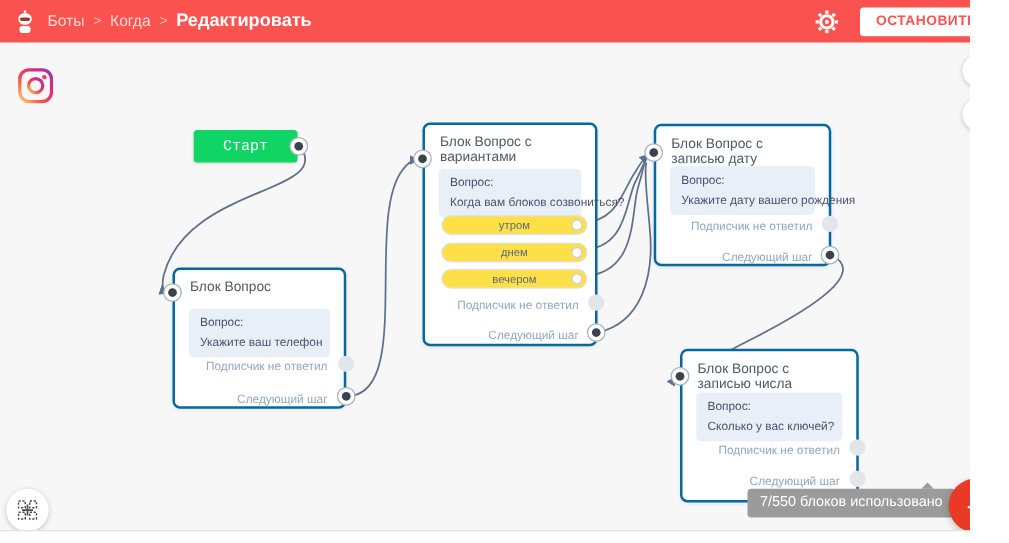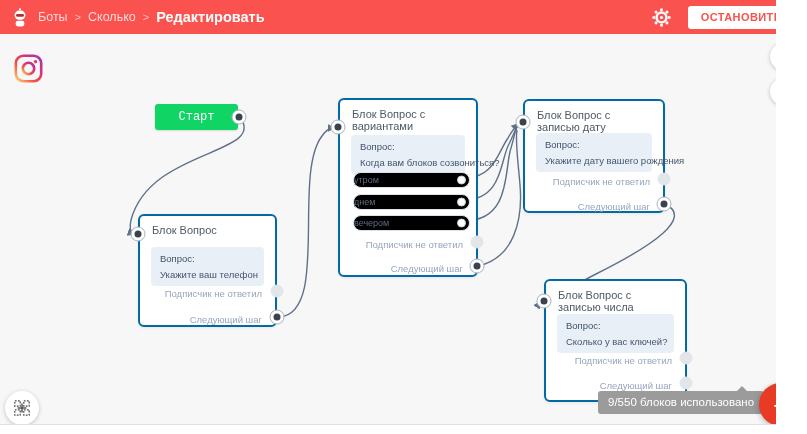--- a/index.html
+++ b/index.html
@@ -43,23 +43,23 @@
   .qpanel { position:absolute; left:11px; right:11px; background:#e9eff7; border-radius:4px; padding:6px 9px; }
   .qlabel { font-size:9.5px; font-weight:normal; color:#41526b; }
   .qtext  { font-size:9.5px; color:#45556e; margin-top:5px; white-space:nowrap; }
   .row-label { position:absolute; right:13px; font-size:9.5px; color:#94a6be; white-space:nowrap; }
 
   .card-q    { left:138px; top:180px; width:139px; height:113px; }
   .card-var  { left:338px; top:64px;  width:140px; height:179px; }
   .card-date { left:523px; top:65px;  width:142px; height:114px; }
   .card-num  { left:544px; top:245px; width:143px; height:123px; }
 
-  .pill { position:absolute; left:13px; width:117px; height:16px; background:#000000;
+  .pill { position:absolute; left:13px; width:117px; height:16px; background:#fde047;
           border:1px solid #dde2ea; border-radius:9px; font-size:9px; color:#5c6a80;
-          display:flex; align-items:center; cursor:pointer; }
+          display:flex; align-items:center; justify-content:center; cursor:pointer; }
   .pill-dot { position:absolute; right:3px; top:50%; transform:translateY(-50%); width:9px; height:9px;
               border:1px solid #c8cfd9; background:#fff; border-radius:50%; cursor:pointer; }
 
   
   .dot { position:absolute; width:15px; height:15px; border-radius:50%; background:#fff;
          border:1px solid #a9b2bd; transform:translate(-50%,-50%); z-index:6; cursor:pointer;
          display:flex; align-items:center; justify-content:center; }
   .dot::after { content:""; width:7px; height:7px; border-radius:50%; background:#39424d; }
   .dot.empty { width:13px; height:13px; background:#e2e5e9; border-color:#e2e5e9; }
   .dot.empty::after { display:none; }
@@ -93,21 +93,21 @@
   <div class="header">
     <svg class="bot-icon" viewBox="0 0 16 19">
       <circle cx="8" cy="1.3" r="1.1" fill="#fff"></circle>
       <rect x="2.6" y="2.6" width="10.8" height="9.2" rx="4.6" fill="#fff"></rect>
       <rect x="4" y="6" width="8" height="2.8" rx="1.4" fill="#a93232"></rect>
       <rect x="3.6" y="12.8" width="8.8" height="5.6" rx="2.4" fill="#fff"></rect>
     </svg>
     <div class="crumbs">
       <span class="crumb">Боты</span>
       <span class="crumb-sep">&gt;</span>
-      <span class="crumb">Сколько</span>
+      <span class="crumb">Когда</span>
       <span class="crumb-sep">&gt;</span>
       <span class="crumb-current">Редактировать</span>
     </div>
     <div class="header-right">
       <span class="gear-btn">
         <svg width="19" height="19" viewBox="0 0 20 20">
           <g stroke="#fff" stroke-width="2.8">
             <line x1="10" y1="0.5" x2="10" y2="3.2"></line>
               <line x1="16.72" y1="3.28" x2="14.8" y2="5.2"></line>
             <line x1="19.5" y1="10" x2="16.8" y2="10"></line>
@@ -237,19 +237,19 @@
             <rect x="9.8" y="0.8" width="5.4" height="5.4"></rect>
           <rect x="0.8" y="9.8" width="5.4" height="5.4"></rect>
             <rect x="9.8" y="9.8" width="5.4" height="5.4"></rect>
         </g>
         <g stroke-width="1.4">
             <line x1="8" y1="3.6" x2="8" y2="12.4"></line>
             <line x1="3.6" y1="8" x2="12.4" y2="8"></line>
           </g>
       </svg>
     </button>
-    <div class="usage-tooltip">9/550 блоков использовано</div>
+    <div class="usage-tooltip">7/550 блоков использовано</div>
     <button class="info-btn">i</button>
     <button class="fab">+</button>
   </div>
 
   <div class="bottom-bar"></div>
 </div>
 
 </body></html>

